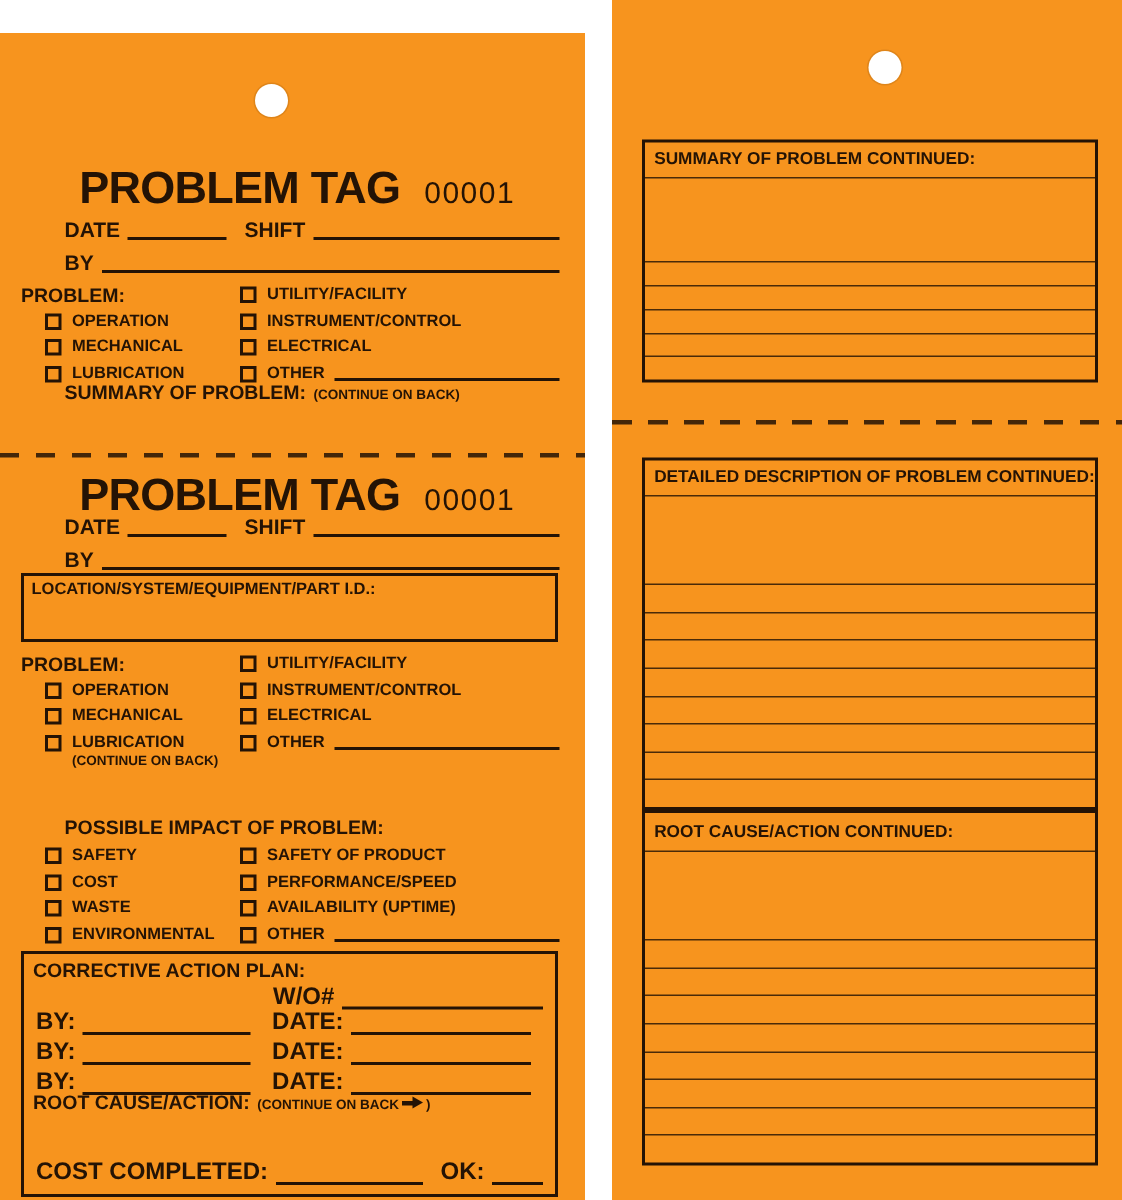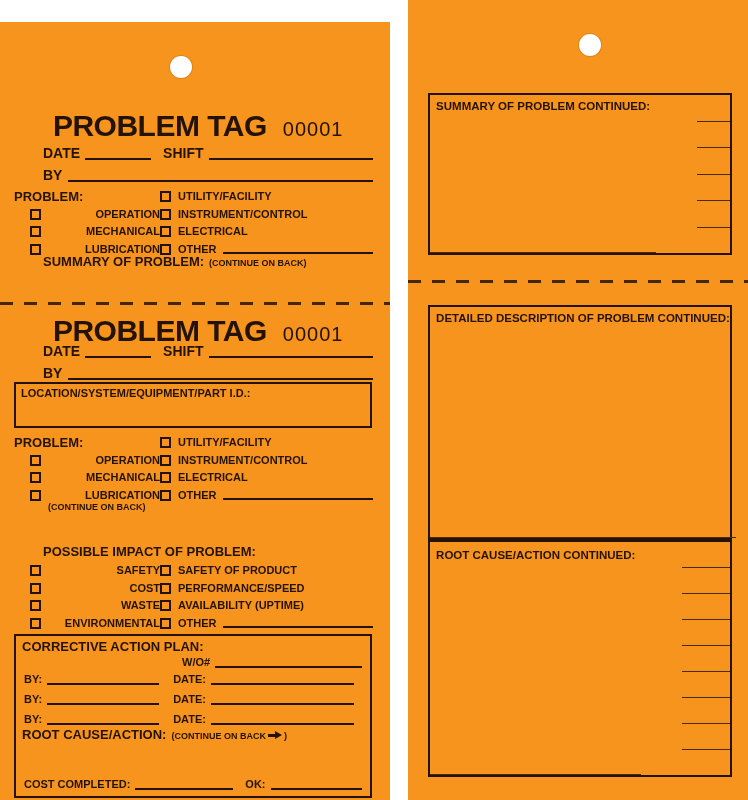--- a/index.html
+++ b/index.html
@@ -38,46 +38,46 @@
   .w66{flex:0 0 66px;}
   .gap12{margin-left:12px;}
 
   .sect-lbl{font-weight:700; font-size:13px; line-height:1; white-space:nowrap;}
   .note{font-weight:700; font-size:9px; line-height:1; white-space:nowrap; margin-left:5px;}
 
   .grid{position:absolute; left:14px; right:14px;}
   .grow{display:flex; height:17.5px; align-items:center;}
   .gcol1{width:146px; display:flex; align-items:center; flex:none;}
   .gcol2{display:flex; align-items:center; flex:1;}
-  .indent{padding-left:16px;justify-content:space-between;}
+  .indent{padding-left:16px;}
   .cb{width:11px; height:11px; border:2px solid var(--ink); margin-right:7px; flex:none; background:transparent;}
   .cb-lbl{font-weight:700; font-size:11px; line-height:1; white-space:nowrap;}
   .other-line{flex:1; margin-left:6px; height:9px; border-bottom:2px solid var(--ink);}
 
   .box{position:absolute; border:2px solid var(--ink);}
   .loc-lbl{font-weight:700; font-size:11px; padding:4px 5px; line-height:1;}
 
   .ca-title{position:absolute; top:4px; left:6px;}
   .ca-wo{position:absolute; top:21px; left:166px; right:8px; display:flex; align-items:flex-end;}
-  .ca-lbl{font-weight:700; font-size:11px; line-height:1; white-space:nowrap;}
+  .ca-lbl{font-weight:700; font-size:16px; line-height:1; white-space:nowrap;}
   .ca-row{position:absolute; left:8px; right:16px; display:flex; align-items:flex-end;}
   .ca-line1{flex:0 0 112px; margin-left:5px;}
   .ca-line2{flex:1; margin-left:5px;}
   .ca-date{margin-left:14px;}
   .ca-root{position:absolute; top:92px; left:6px; display:flex; align-items:baseline;}
   .ca-completed{position:absolute; bottom:6px; left:8px; right:8px; display:flex; align-items:flex-end;}
   .cl-line1{flex:0 0 98px; margin-left:5px;}
   .ok-lbl{margin-left:12px;}
 
   .arrow{position:relative; display:inline-block; width:14px; height:9px; margin:0 2px; top:1px;}
   .arrow::before{content:""; position:absolute; left:0; top:3px; width:8px; height:3px; background:var(--ink);}
   .arrow::after{content:""; position:absolute; right:0; top:0;
     border-top:4.5px solid transparent; border-bottom:4.5px solid transparent; border-left:7px solid var(--ink);}
 
-  .back-box{position:absolute; border:2px solid var(--ink); display:flex; flex-direction:row;gap:41px;}
+  .back-box{position:absolute; border:2px solid var(--ink); display:flex; flex-direction:column;gap:41px;}
   .back-box .hdr{font-weight:700; font-size:11.5px; line-height:1; padding:6px 6px 5px;
                  border-bottom:1.5px solid var(--rule); white-space:nowrap;}
   .rule-row{flex:1; border-bottom:1.5px solid var(--rule);}
   .rule-row:last-child{border-bottom:none;}
 </style>
 </head>
 <body>
 
 <div class="panel front">
 

